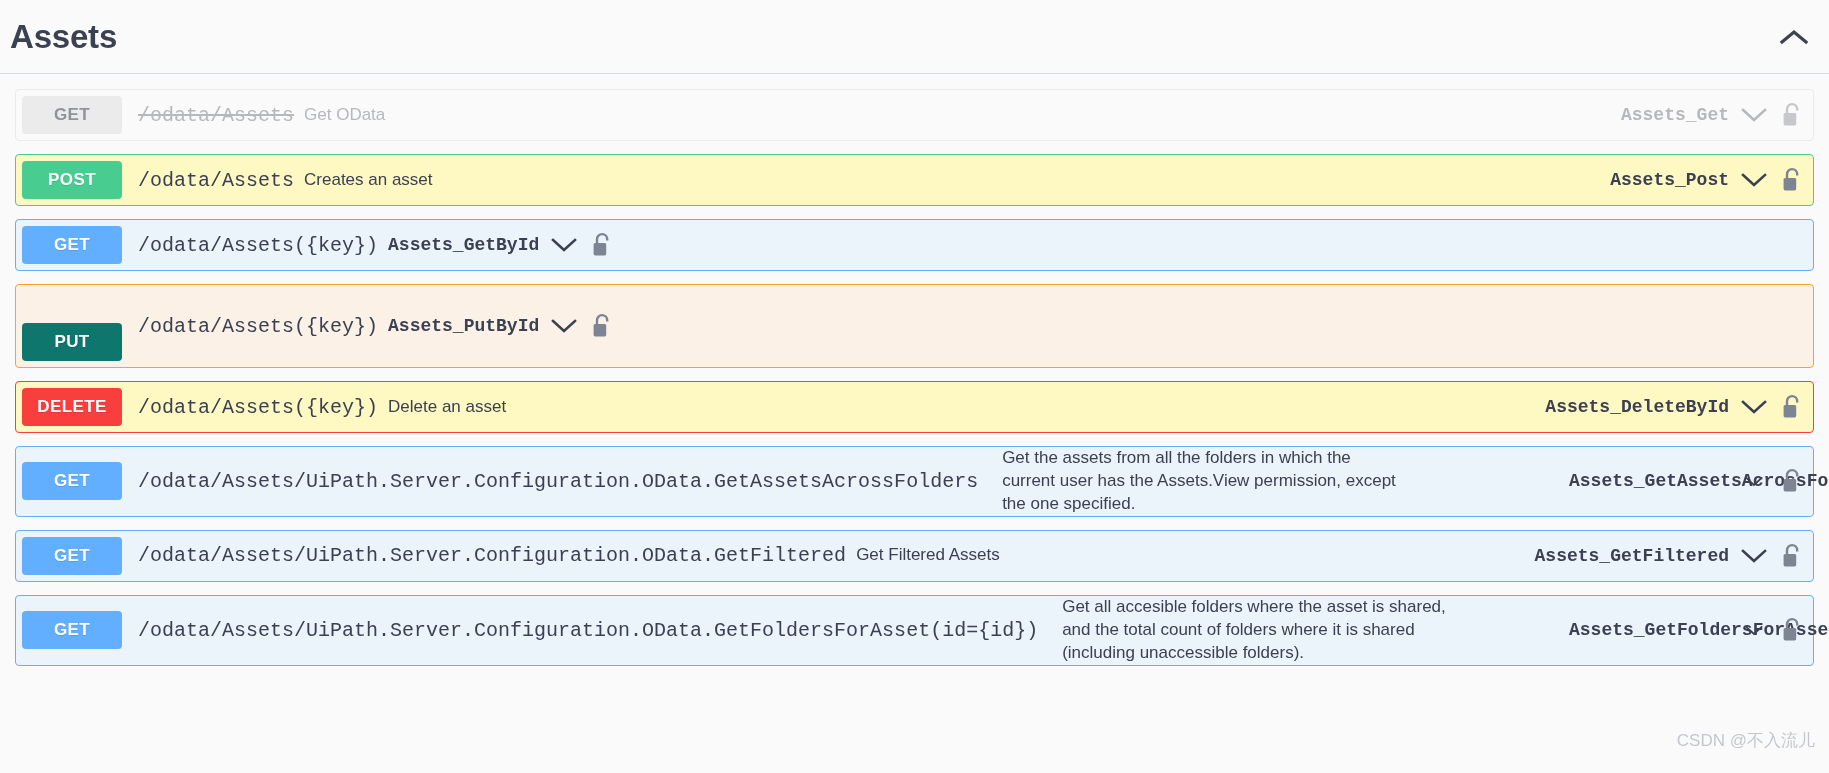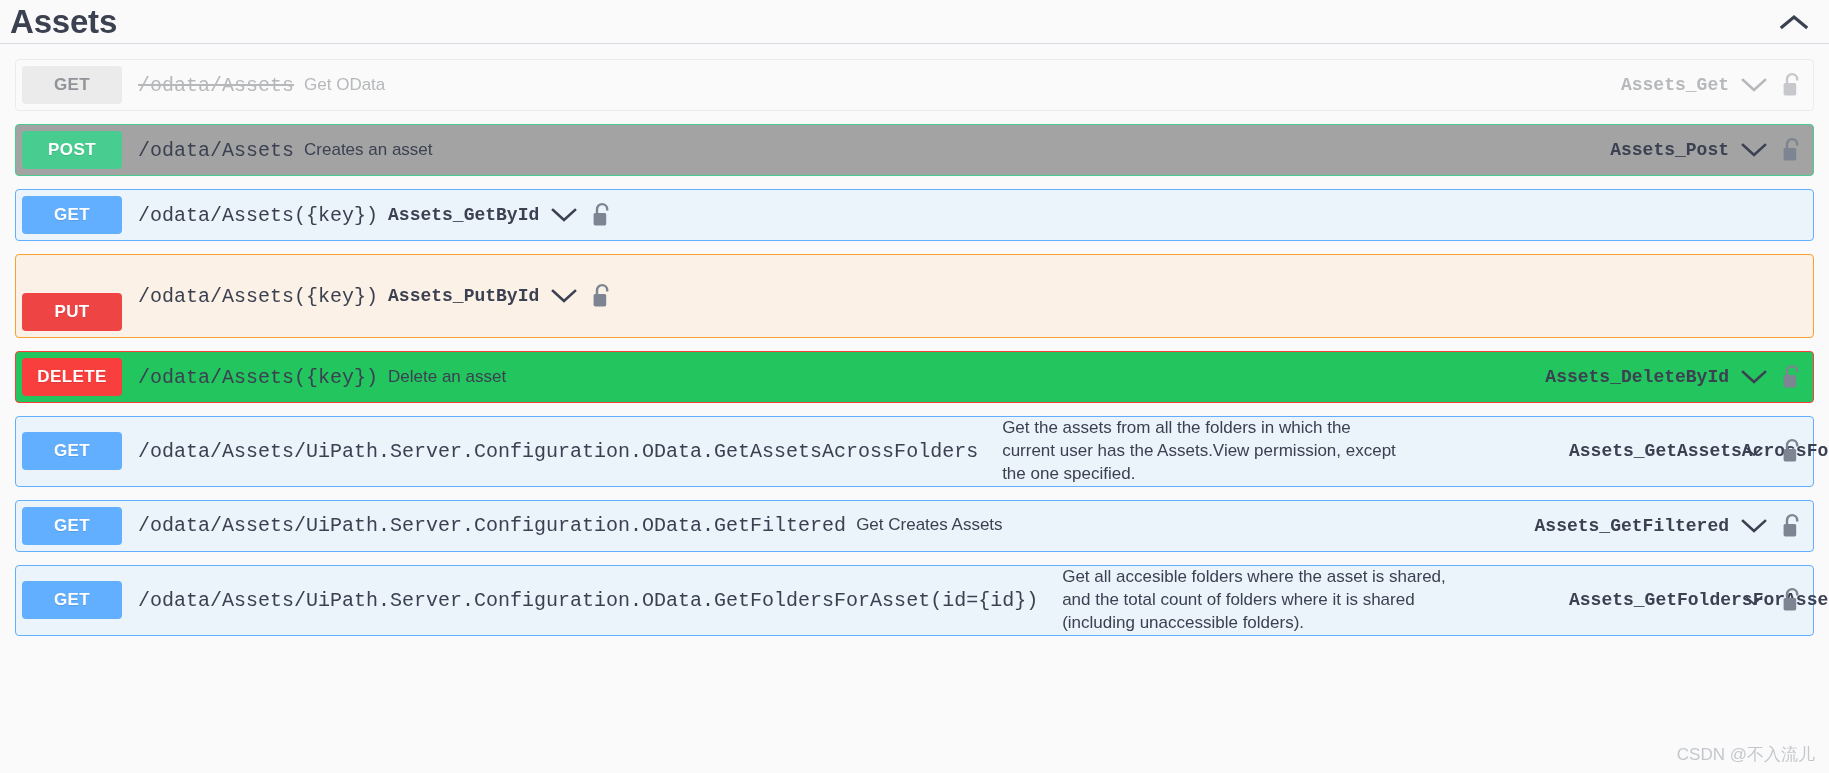--- a/index.html
+++ b/index.html
@@ -12,21 +12,21 @@
   #page {
     width: 1829px;
     height: 773px;
     position: relative;
     background: #fafafa;
     overflow: hidden;
   }
 
   
   .tag-header {
-    height: 44px;
+    height: 74px;
     display: flex;
     align-items: center;
     justify-content: space-between;
     padding: 0 14px 0 6px;
     border-bottom: 1px solid #rgba(59,65,81,.3);
     border-bottom: 1px solid #d8dde3;
     background: #fafafa;
   }
   .tag-title {
     font-size: 33px;
@@ -116,45 +116,45 @@
     min-width: 42px;
     display: flex;
     align-items: center;
     justify-content: center;
     cursor: pointer;
   }
 
   
   .m-get    { background: #61affe; }
   .m-post   { background: #49cc90; }
-  .m-put    { background: #ef4444; margin-top: 38px; }
+  .m-put    { background: #0f766e; margin-top: 38px; }
   .m-delete { background: #f93e3e; }
   .m-dep    { background: #ebebeb; color: #909398; text-shadow: none; }
 
   .row-get    { background: #ebf3fb; border-color: #61affe; }
-  .row-post   { background: #a3a3a3; border-color: #49cc90; }
+  .row-post   { background: #fef9c3; border-color: #49cc90; }
   .row-put    { background: #fbf1e6; border-color: #fca130; }
-  .row-delete { background: #22c55e; border-color: #f93e3e; }
+  .row-delete { background: #fef9c3; border-color: #f93e3e; }
   .row-dep    { background: #fafafa; border-color: #ebebeb; }
 
   .row-dep .op-path { color: #b6b8bb; text-decoration: line-through; }
   .row-dep .op-summary { color: #b6b8bb; }
   .row-dep .op-id { color: #b6b8bb; }
 
   .wrapped .op-id { width: 172px; min-width: 172px; text-align: left; padding-right: 0; padding-left: 4px; }
   .wrapped .op-summary { max-width: 430px; flex: none; padding-left: 14px; }
   .wrapped .op-inner { align-items: center; }
   .wrapped .op-chevron svg { width: 18px; height: 11px; }
 
   .grow { flex: 1; }
 
   .watermark {
     position: absolute;
     right: 14px;
-    bottom: 7px;
+    bottom: 21px;
     font-size: 17px;
     color: rgba(120,128,140,.42);
     pointer-events: none;
     font-family: "Liberation Sans", sans-serif;
   }
 </style>
 </head>
 <body>
 
 <div id="page">
@@ -279,21 +279,21 @@
               <path d="M6 11 V7.2 A5 5 0 0 1 16.2 7.2 V8.4" fill="none" stroke="#7d8492" stroke-width="2.4"></path>
               <rect x="2.6" y="11" width="12.6" height="12.4" rx="1.6" fill="#7d8492"></rect>
             </svg>
           </span>
         </div>
       </div>
       <div class="op row-get">
         <div class="op-inner">
           <span class="op-method m-get">GET</span>
           <span class="op-path">/odata/Assets/UiPath.Server.Configuration.OData.GetFiltered</span>
-          <span class="op-summary">Get Creates Assets</span>
+          <span class="op-summary">Get Filtered Assets</span>
           <span class="op-id">Assets_GetFiltered</span>
           <span class="op-chevron">
             <svg width="26" height="16" viewBox="0 0 26 16" aria-hidden="true">
               <polyline points="2,3 13,13 24,3" fill="none" stroke="#3b4151" stroke-width="2.6" stroke-linecap="square"></polyline>
             </svg>
           </span>
           <span class="op-lock">
             <svg width="22" height="26" viewBox="0 0 22 26" aria-hidden="true">
               <path d="M6 11 V7.2 A5 5 0 0 1 16.2 7.2 V8.4" fill="none" stroke="#7d8492" stroke-width="2.4"></path>
               <rect x="2.6" y="11" width="12.6" height="12.4" rx="1.6" fill="#7d8492"></rect>

